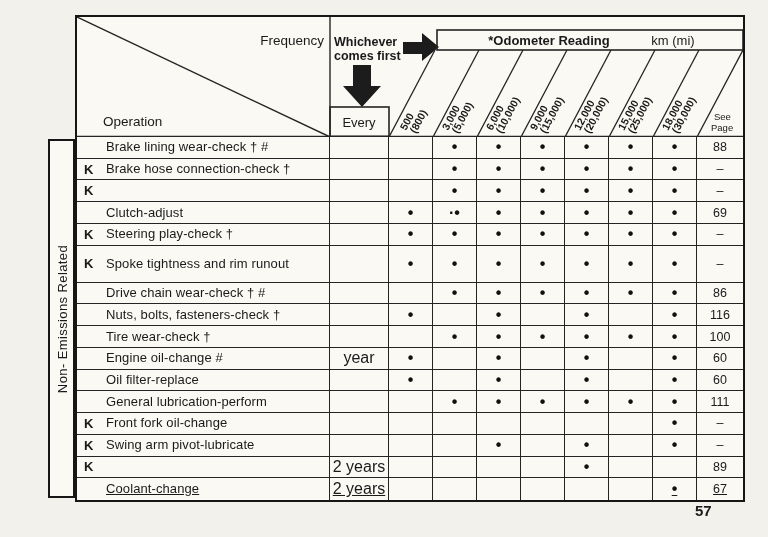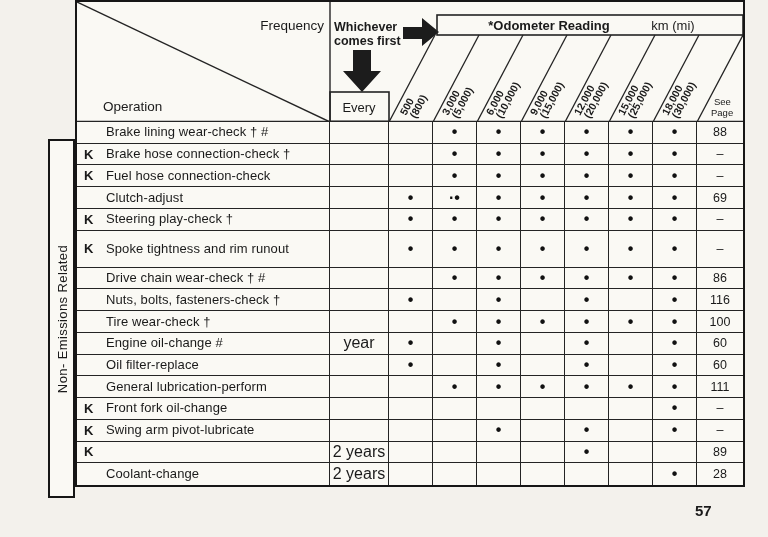--- a/index.html
+++ b/index.html
@@ -3,33 +3,33 @@
 <meta charset="utf-8">
 <style>
   html,body{margin:0;padding:0;}
   body{
     width:768px;height:537px;position:relative;overflow:hidden;
     background:#f3f1ec;
     font-family:"Liberation Sans", sans-serif;
     color:#1a1a1a;
   }
   .table-wrap{
-    position:absolute;left:75px;top:0;width:670px;height:487px;
+    position:absolute;left:75px;top:15px;width:670px;height:487px;
     border:2px solid #161616;background:#faf9f4;box-sizing:border-box;
   }
   .hdr-svg{display:block;}
   .rows{width:666px;height:363px;display:flex;flex-direction:column;}
   .row{
     display:grid;
     grid-template-columns:253px 59px repeat(7,44px) 46px;
     height:25px;box-sizing:border-box;
     border-bottom:1px solid #242424;
   }
   .row.tall{height:42.7px;}
-  .row:last-child{border-bottom:none;}
+  .row:last-child{border-bottom:none;text-decoration:underline;}
   .cell{
     border-right:1px solid #242424;box-sizing:border-box;
     display:flex;align-items:center;justify-content:center;
     overflow:hidden;
   }
   .op-cell{justify-content:flex-start;}
   .k{
     width:22px;flex:0 0 22px;padding-left:7px;box-sizing:content-box;
     font-weight:bold;font-size:13px;
   }
@@ -157,23 +157,20 @@
         <div class="cell dot-cell">•</div>
         <div class="cell dot-cell">•</div>
         <div class="cell dot-cell">•</div>
         <div class="cell dot-cell">•</div>
         <div class="cell dot-cell">•</div>
         <div class="cell page-cell">–</div>
       </div>
       <div class="row">
         <div class="cell op-cell">
           <span class="k">K</span>
-          <div class="op-lines">
-            <span class="op1">Fuel hose connection-check</span>
-          </div>
         </div>
         <div class="cell every-cell"></div>
         <div class="cell dot-cell"></div>
         <div class="cell dot-cell">•</div>
         <div class="cell dot-cell">•</div>
         <div class="cell dot-cell">•</div>
         <div class="cell dot-cell">•</div>
         <div class="cell dot-cell">•</div>
         <div class="cell dot-cell">•</div>
         <div class="cell page-cell">–</div>
@@ -387,21 +384,21 @@
           </div>
         </div>
         <div class="cell every-cell">2 years</div>
         <div class="cell dot-cell"></div>
         <div class="cell dot-cell"></div>
         <div class="cell dot-cell"></div>
         <div class="cell dot-cell"></div>
         <div class="cell dot-cell"></div>
         <div class="cell dot-cell"></div>
         <div class="cell dot-cell">•</div>
-        <div class="cell page-cell">28</div>
+        <div class="cell page-cell">67</div>
       </div>
     </div>
 </div>
 
 <div class="side-box">
   <span>Non- Emissions Related</span>
 </div>
 
 <div class="folio">57</div>
 

